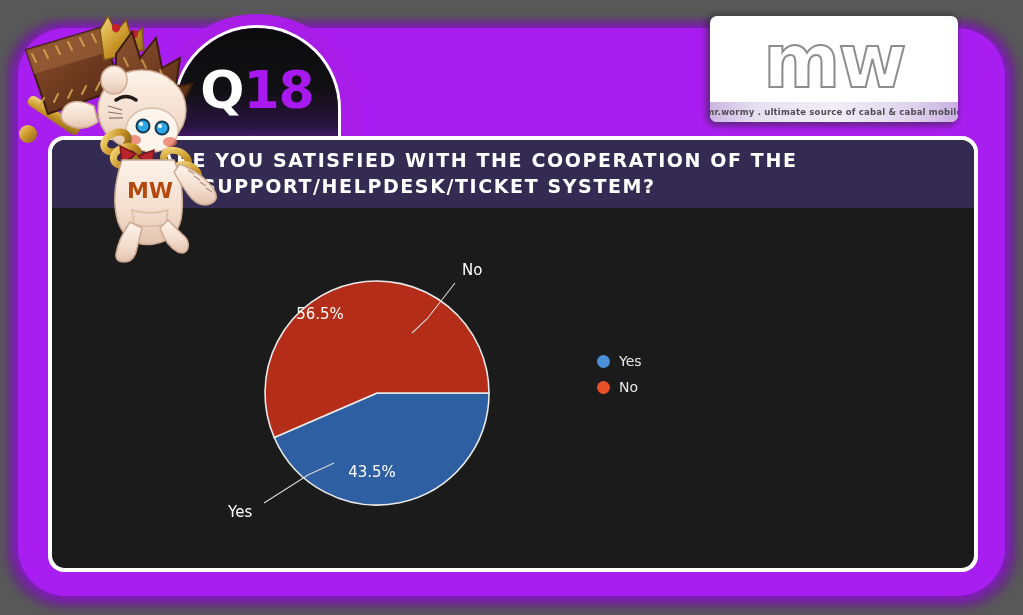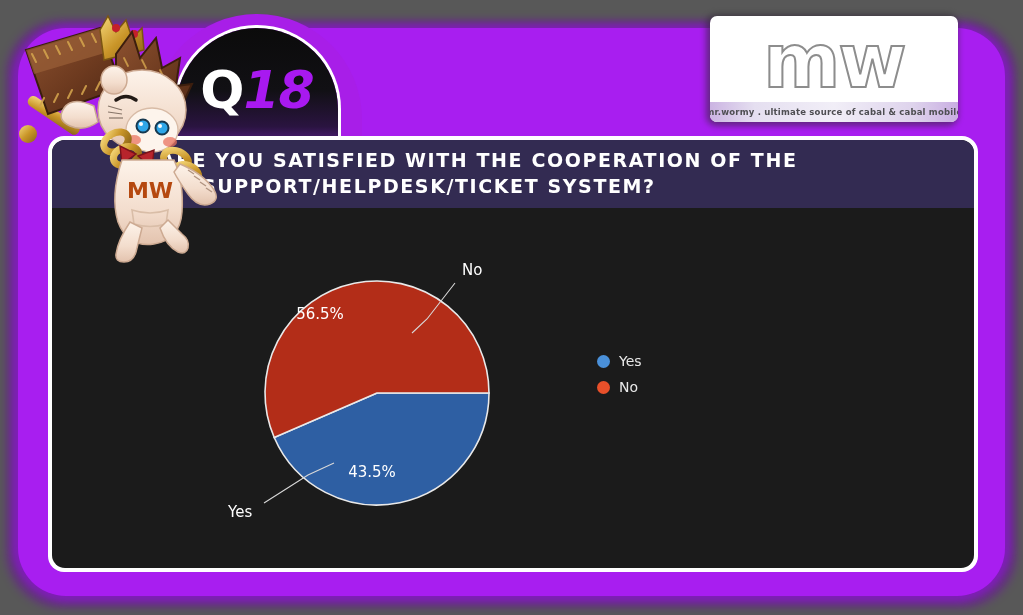--- a/index.html
+++ b/index.html
@@ -46,21 +46,21 @@
     box-shadow:0 0 0 3px #ffffff;
     overflow:hidden;
   }
   #badge-text{
     position:absolute;left:176px;top:60px;width:162px;height:60px;
     display:flex;align-items:center;justify-content:center;
     font-family:"DejaVu Sans",sans-serif;
     font-weight:bold;font-size:52px;letter-spacing:-1px;line-height:1;
   }
   #badge-q{color:#ffffff;}
-  #badge-num{color:#a819f0;font-style:italic;}
+  #badge-num{color:#a819f0;}
 
   
   #logo-shadow{
     position:absolute;left:706px;top:14px;width:252px;height:112px;
     background:#2a2a2a;opacity:.55;border-radius:10px;filter:blur(3px);
   }
   #logo{
     position:absolute;left:710px;top:16px;width:248px;height:106px;
     background:#ffffff;border-radius:7px;overflow:hidden;
     display:flex;flex-direction:column;

